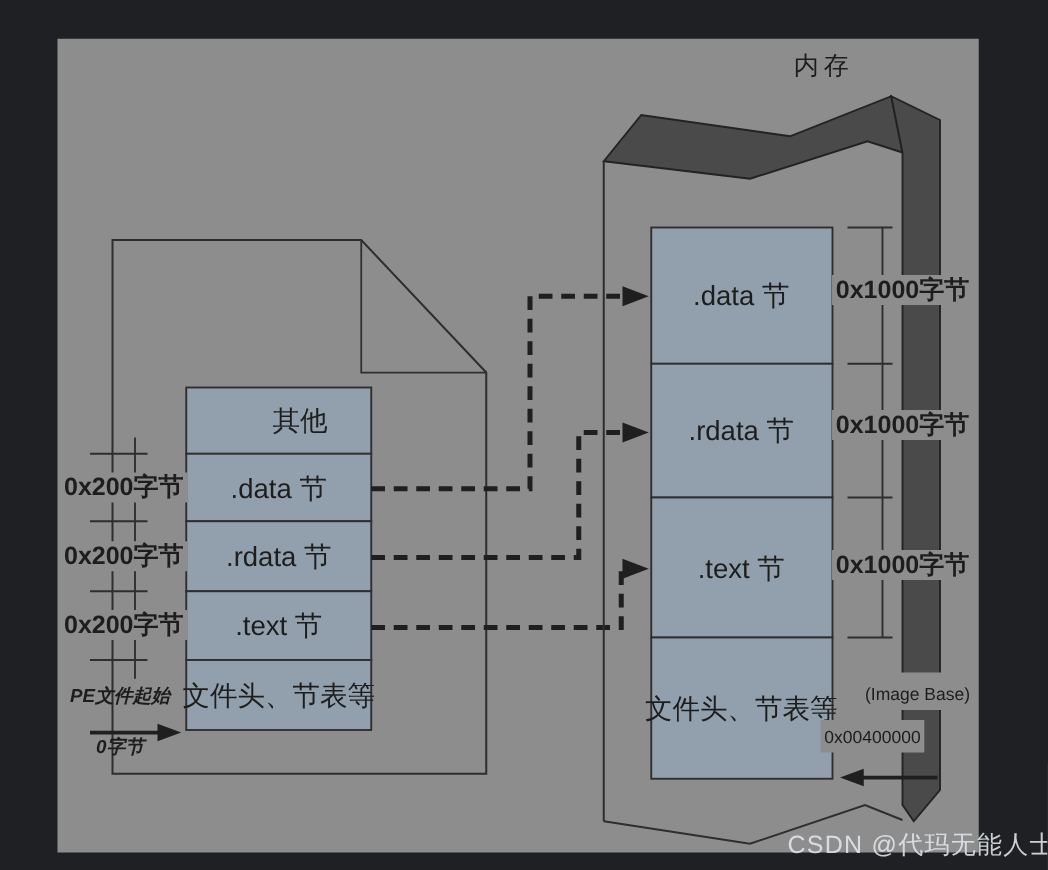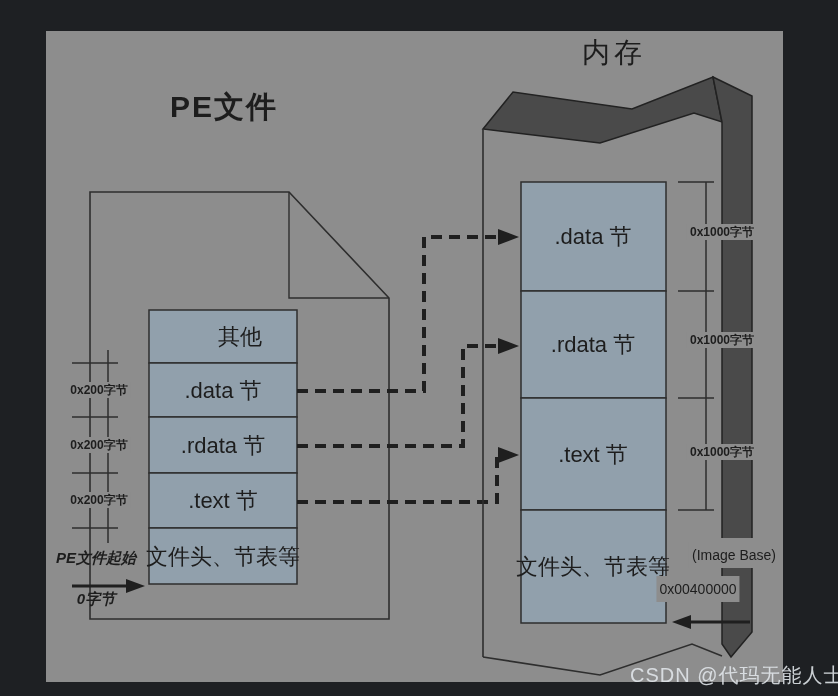--- a/index.html
+++ b/index.html
@@ -7,23 +7,23 @@
     position:relative;width:838px;height:696px;background:#1e2023;
     font-family:"Liberation Sans","DejaVu Sans",sans-serif;overflow:hidden;
   }
   .panel{position:absolute;left:46px;top:31px;width:737px;height:651px;background:#8d8d8d;}
   svg.overlay{position:absolute;left:0;top:0;}
   .lbl{
     position:absolute;transform:translate(-50%,-50%);
     color:#1d1d1d;white-space:nowrap;text-align:center;line-height:1;
   }
   .pe-title{font-size:30px;font-weight:bold;letter-spacing:2px;}
-  .mem-title{font-size:28px;letter-spacing:4px;}
+  .mem-title{font-size:20px;letter-spacing:4px;margin-left:45px;}
   .sec-lbl{font-size:22px;}
-  .size-lbl{font-size:12px;font-weight:600;background:#8d8d8d;padding:2px 3px;}
+  .size-lbl{font-size:20px;font-weight:600;background:#8d8d8d;padding:2px 3px;}
   .origin-lbl{font-size:15px;font-weight:bold;font-style:italic;}
   .base-lbl{font-size:14px;font-weight:normal;background:#8d8d8d;padding:6px 3px;}
   .watermark{
     position:absolute;left:630px;top:662px;font-size:20px;
     color:rgba(226,231,236,0.88);letter-spacing:1px;white-space:nowrap;
   }
 </style>
 </head>
 <body>
 
@@ -85,21 +85,20 @@
     <g>
       <line x1="72" y1="586" x2="129" y2="586" stroke="#1f1f1f" stroke-width="3"></line>
       <polygon points="145,586 126,579 126,593" fill="#1f1f1f"></polygon>
     </g>
     <g>
       <line x1="750" y1="622" x2="689" y2="622" stroke="#1f1f1f" stroke-width="3"></line>
       <polygon points="672,622 691,615 691,629" fill="#1f1f1f"></polygon>
     </g>
   </svg>
 
-  <div class="lbl pe-title" style="left:224px;top:107px">PE文件</div>
   <div class="lbl mem-title" style="left:614px;top:53px">内存</div>
 
   <div class="lbl sec-lbl" style="left:240px;top:337px">其他</div>
   <div class="lbl sec-lbl" style="left:223px;top:391px">.data 节</div>
   <div class="lbl sec-lbl" style="left:223px;top:446px">.rdata 节</div>
   <div class="lbl sec-lbl" style="left:223px;top:501px">.text 节</div>
   <div class="lbl sec-lbl" style="left:223px;top:557px">文件头、节表等</div>
 
   <div class="lbl size-lbl" style="left:99px;top:390px">0x200字节</div>
   <div class="lbl size-lbl" style="left:99px;top:445px">0x200字节</div>

